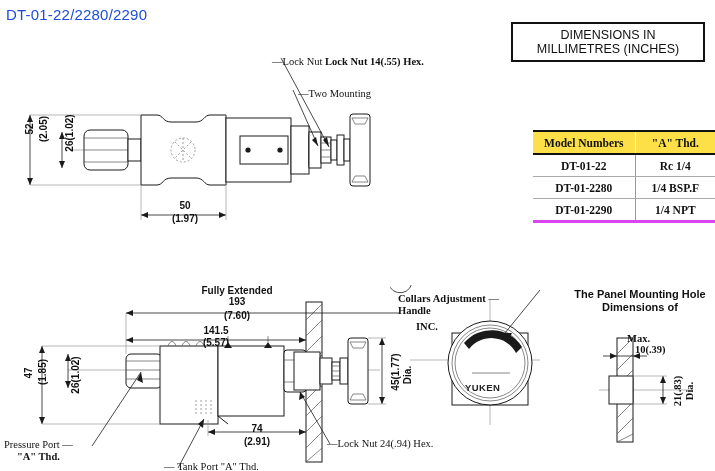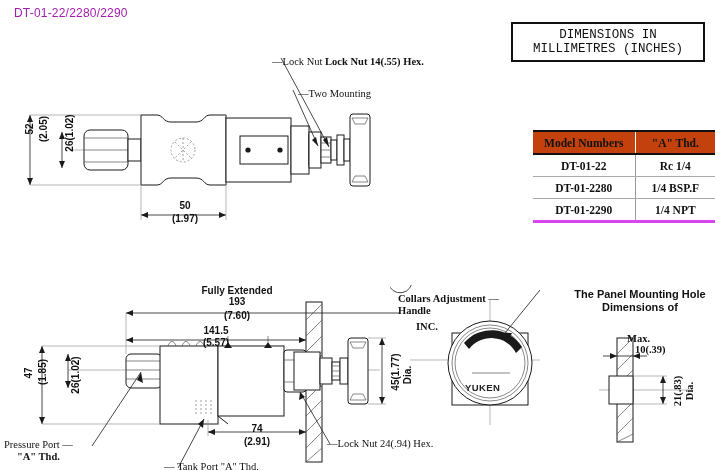--- a/index.html
+++ b/index.html
@@ -12,59 +12,59 @@
     width: 715px;
     height: 471px;
     background: #ffffff;
     overflow: hidden;
     font-family: "Liberation Serif", serif;
   }
   .abs { position: absolute; }
 
   
   #model-title {
-    left: 14px; top: 6px;
+    left: 6px; top: 6px;
     font-family: "Liberation Sans", sans-serif;
-    font-size: 12px;
-    color: #a21caf;
+    font-size: 15px;
+    color: #1d4ed8;
     letter-spacing: 0.2px;
     white-space: nowrap;
   }
 
   
   #dim-note-box {
     left: 511px; top: 22px;
     width: 190px; height: 36px;
     border: 2px solid #111;
     background: #fff;
     display: flex; align-items: center; justify-content: center;
   }
   #dim-note-box .txt {
-    font-family: Liberation Mono, monospace;
+    font-family: Liberation Sans, sans-serif;
     font-size: 12.5px;
     line-height: 14px;
     text-align: center;
     color: #111;
   }
 
   
   #model-table {
     left: 533px; top: 130px;
     border-collapse: collapse;
     font-family: "Liberation Serif", serif;
     font-size: 11.5px;
     color: #111;
   }
   #model-table th, #model-table td {
     text-align: center;
     padding: 2px 6px;
     white-space: nowrap;
   }
   #model-table thead th {
-    background: #c2410c;
+    background: #fde047;
     font-weight: bold;
     border-top: 2px solid #111;
     border-bottom: 2px solid #111;
     height: 17px;
   }
   #model-table tbody td {
     border-bottom: 1px solid #aaa;
     height: 17px;
     font-weight: bold;
   }

